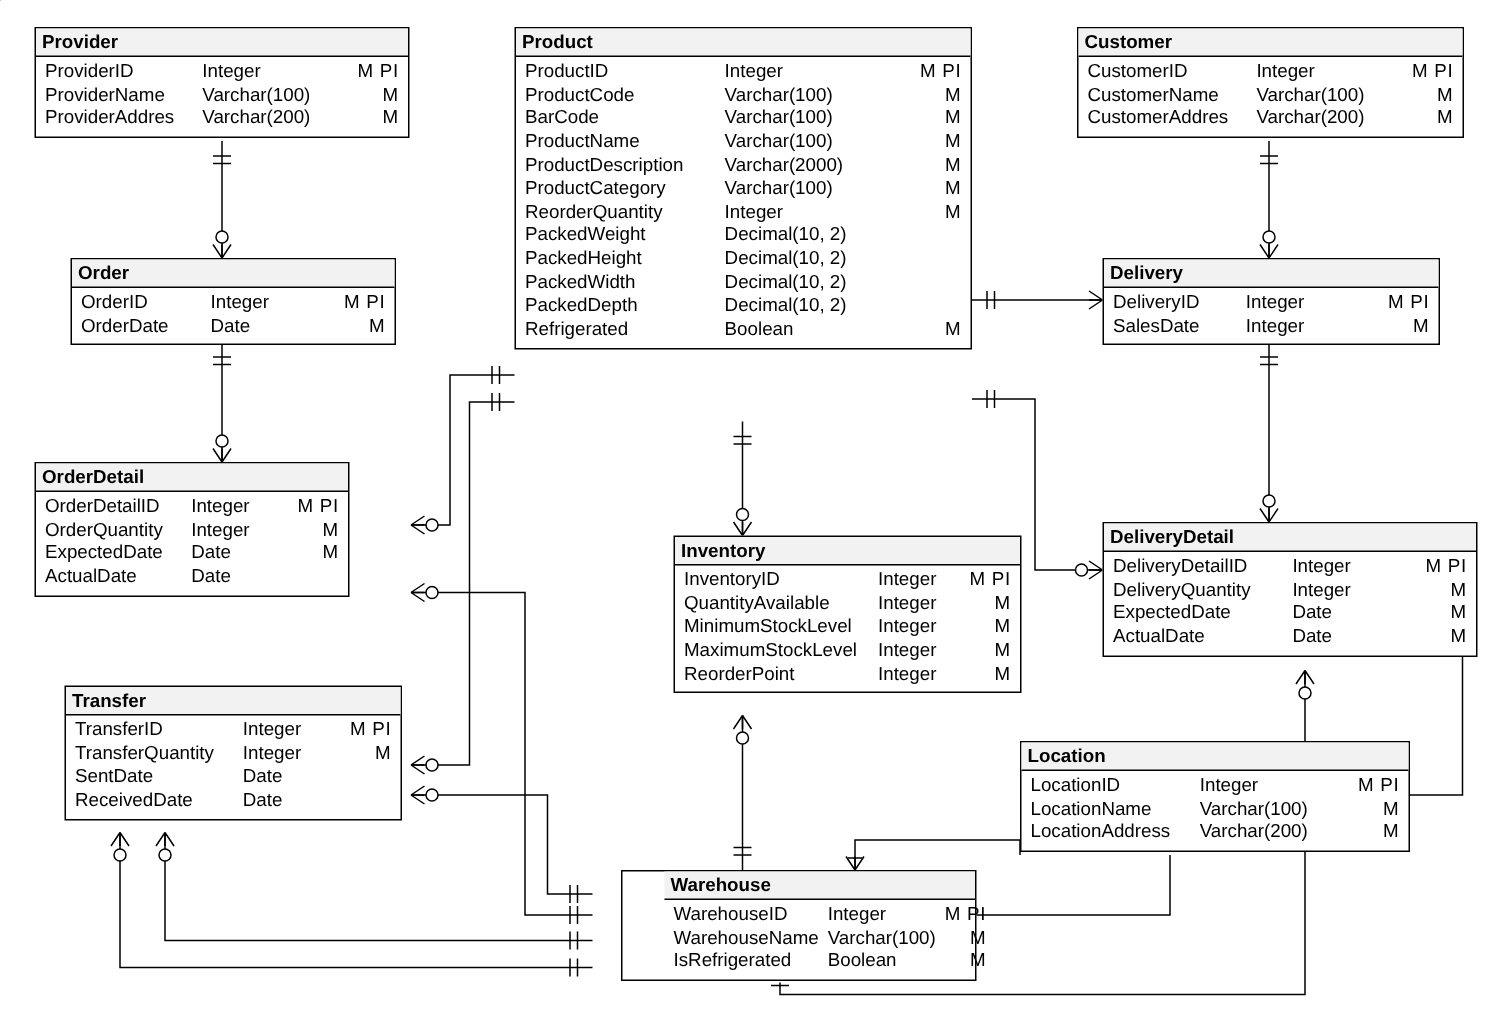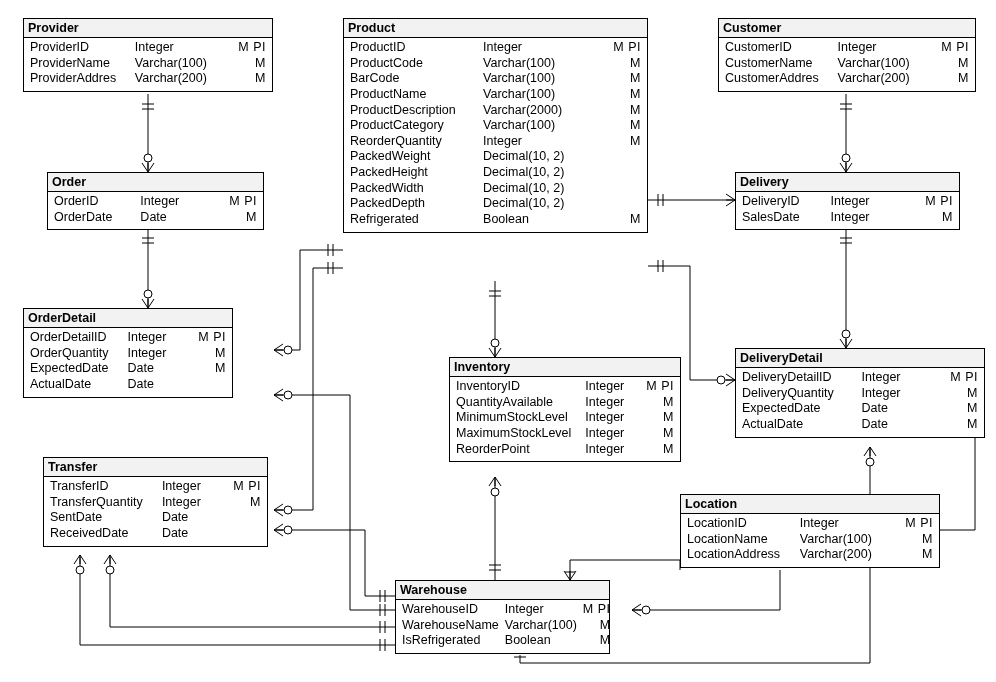--- a/index.html
+++ b/index.html
@@ -310,21 +310,21 @@
       <span class="flags">M</span>
       <span>MaximumStockLevel</span>
       <span>Integer</span>
       <span class="flags">M</span>
       <span>ReorderPoint</span>
       <span>Integer</span>
       <span class="flags">M</span>
     </div>
 </div>
 
-<div class="entity" style="left:395px;top:580px;width:215px;">
+<div class="entity" style="left:414px;top:580px;width:237px;padding-left:28px;">
   <div class="entity-title">Warehouse</div>
   <div class="attrs">
       <span>WarehouseID</span>
       <span>Integer</span>
       <span class="flags">M PI</span>
       <span>WarehouseName</span>
       <span>Varchar(100)</span>
       <span class="flags">M</span>
       <span>IsRefrigerated</span>
       <span>Boolean</span>

